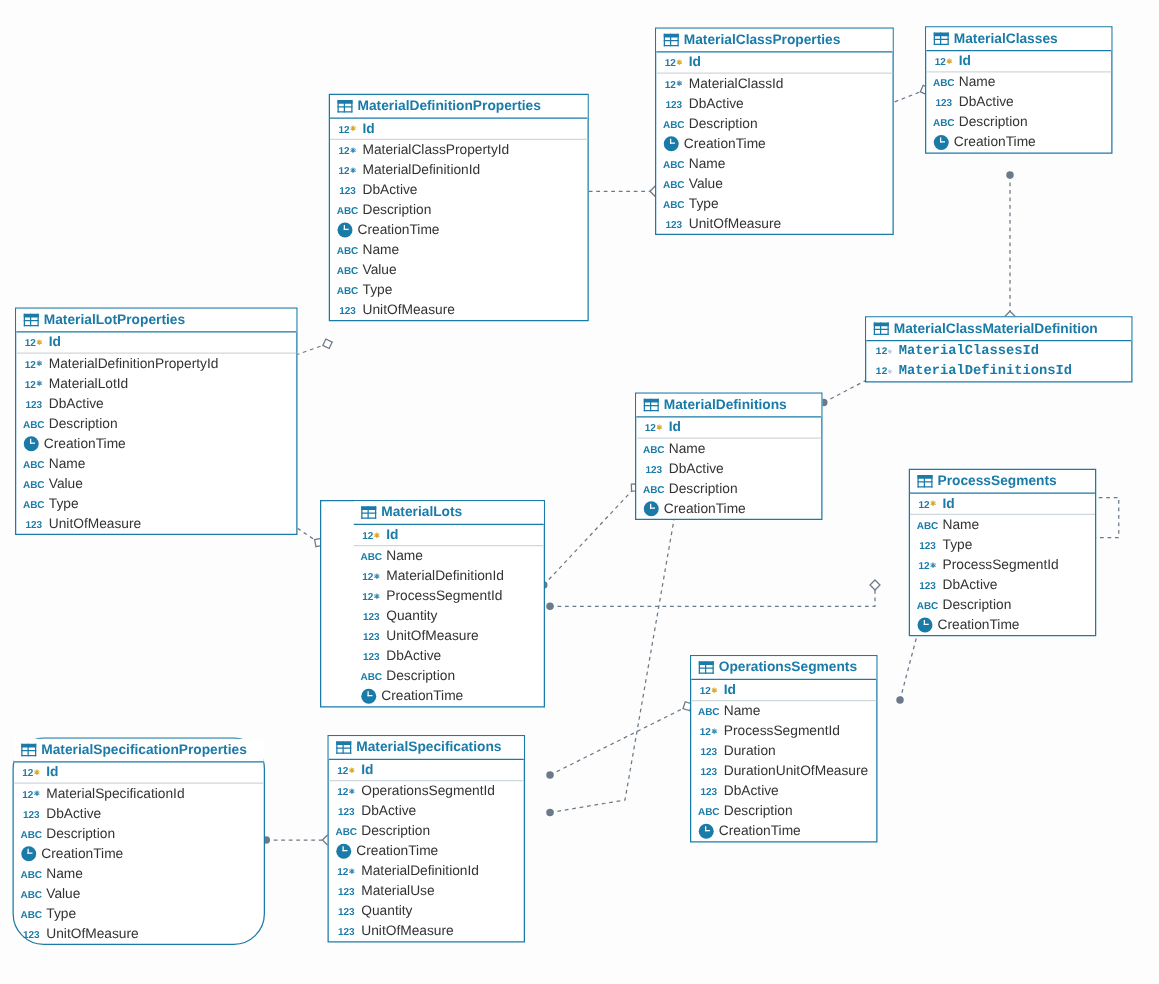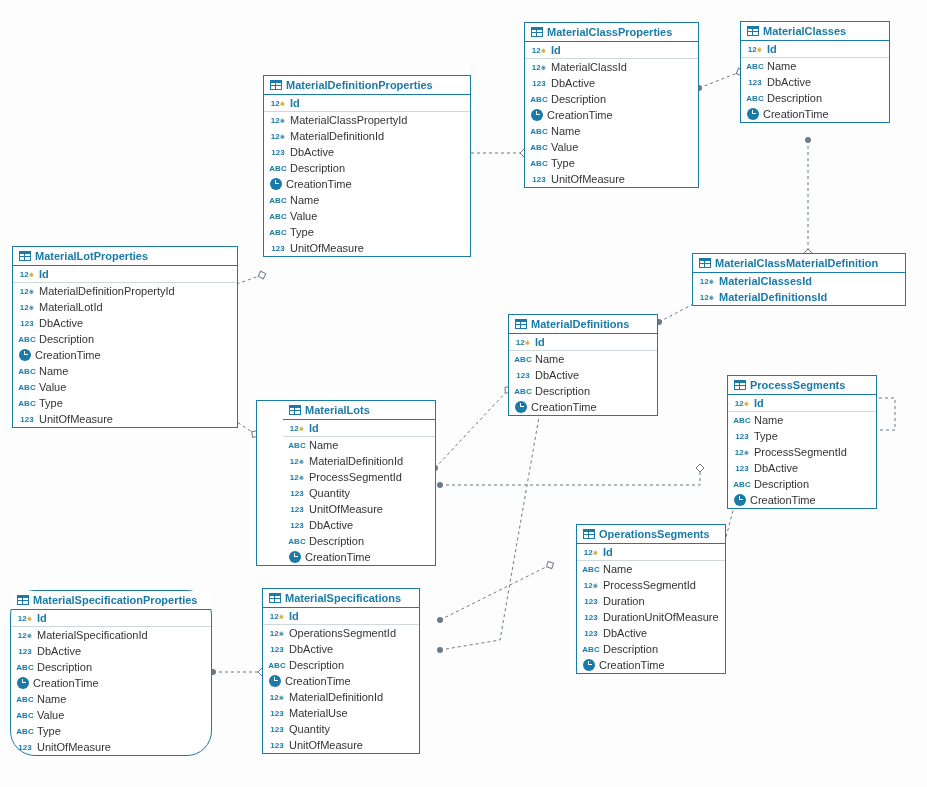--- a/index.html
+++ b/index.html
@@ -50,20 +50,21 @@
     white-space: nowrap;
   }
   .entity .row.pk {
     color: #1a7ba8;
     font-weight: bold;
     border-bottom: 1px solid #cfd8dc;
   }
   .entity .row.fkbold {
     color: #1a7ba8;
     font-weight: bold;
+    font-family: Liberation Mono, monospace;
   }
   .typeicon {
     display:inline-flex;
     width:16px; height:12px;
     align-items:center; justify-content:center;
     font-size: 8px;
     font-weight:bold;
     color:#1a7ba8;
     flex-shrink:0;
   }
@@ -222,21 +223,21 @@
           <span class="typeicon txt"></span>
           <span>Type</span>
         </div>
         <div class="row">
           <span class="typeicon num"></span>
           <span>UnitOfMeasure</span>
         </div>
       </div>
 </div>
 
-<div class="entity" style="left:524px; top:22px; width:175px;">
+<div class="entity" style="left:524px; top:22px; width:191px;">
   <div class="title">
         <span class="tblicon"></span>
         <span>MaterialClassProperties</span>
       </div>
   <div class="cols">
         <div class="row pk">
           <span class="typeicon pkico"></span>
           <span>Id</span>
         </div>
         <div class="row">
@@ -424,21 +425,21 @@
           <span class="typeicon txt"></span>
           <span>Description</span>
         </div>
         <div class="row">
           <span class="typeicon clock"></span>
           <span>CreationTime</span>
         </div>
       </div>
 </div>
 
-<div class="entity" style="left:576px; top:524px; width:144px;">
+<div class="entity" style="left:552px; top:524px; width:144px;">
   <div class="title">
         <span class="tblicon"></span>
         <span>OperationsSegments</span>
       </div>
   <div class="cols">
         <div class="row pk">
           <span class="typeicon pkico"></span>
           <span>Id</span>
         </div>
         <div class="row">

